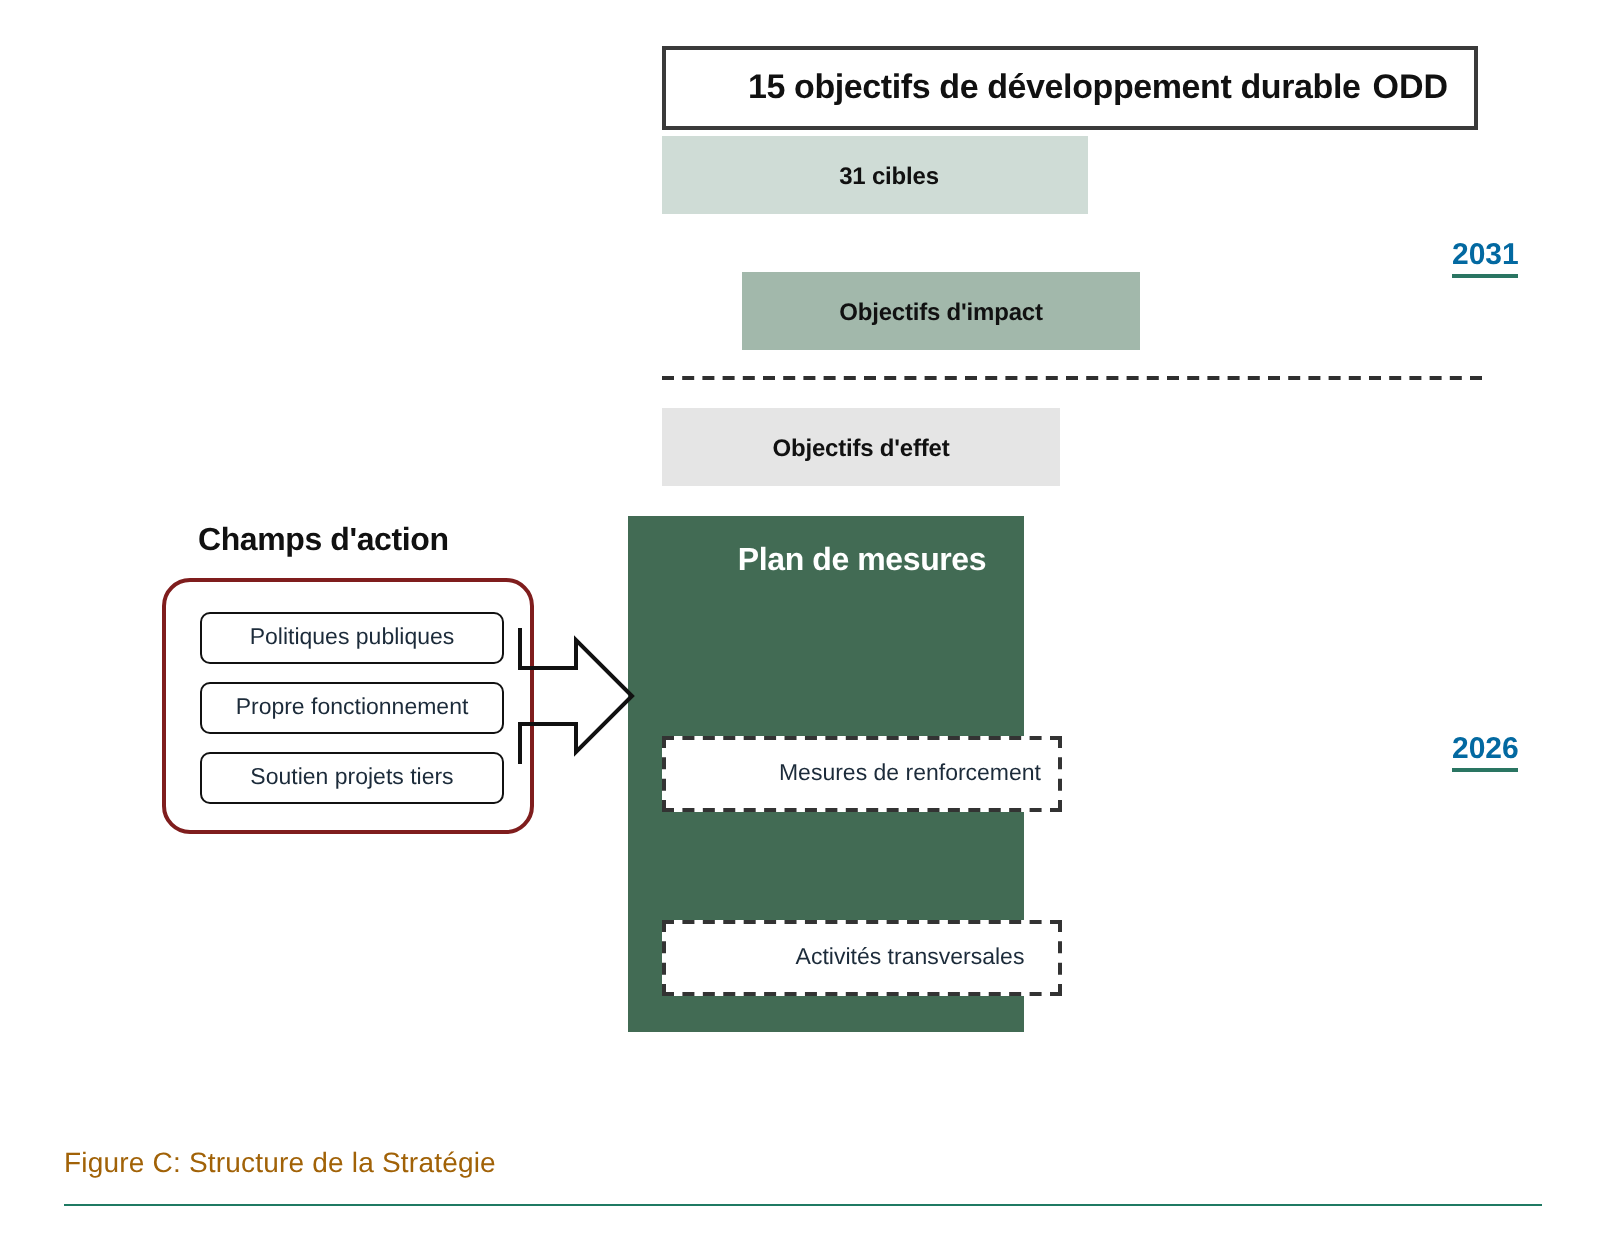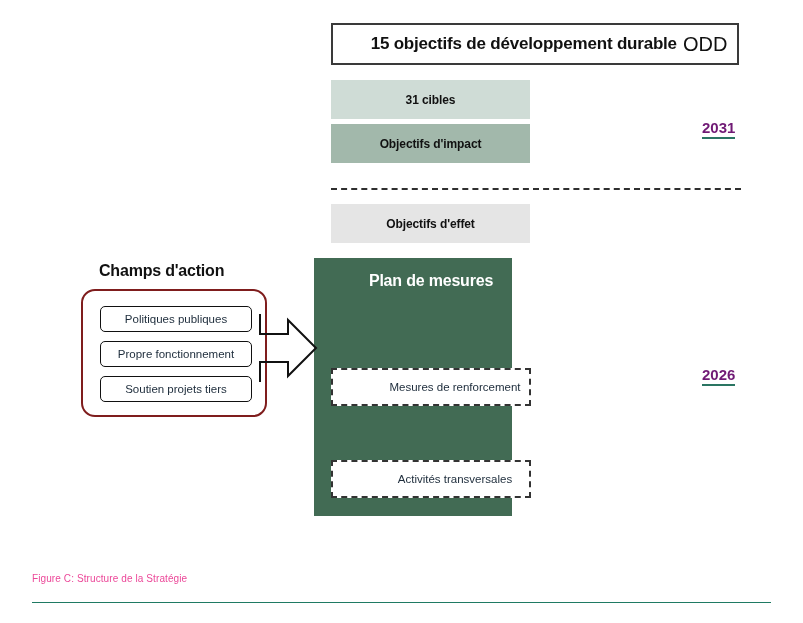--- a/index.html
+++ b/index.html
@@ -34,63 +34,64 @@
     justify-content: center;
   }
   .title-box .strong {
     font-size: 17px;
     font-weight: bold;
     letter-spacing: -0.2px;
     color: #111111;
     margin-left: 28px;
   }
   .title-box .light {
-    font-size: 20px;
-    font-weight: normal;
+    font-size: 17px;
+    font-weight: bold;
     color: #111111;
     margin-left: 6px;
   }
 
   
   .band {
     position: absolute;
     left: 331px;
     width: 199px;
     height: 39px;
     display: flex;
     align-items: center;
     justify-content: center;
     font-size: 12px;
     font-weight: bold;
     color: #111111;
     letter-spacing: -0.1px;
   }
-  .band-cibles   { top: 80px;  background: #cfdcd6; }
-  .band-impact   { top: 124px; background: #a2b8ab; }
+  .band-cibles   { top: 68px;  background: #cfdcd6; padding-left: 14px; }
+  .band-impact   { top: 136px; background: #a2b8ab; margin-left: 40px; }
   .band-effet    { top: 204px; background: #e5e5e5; }
 
   
   .separator {
     position: absolute;
     left: 331px;
     top: 188px;
     width: 410px;
     height: 0;
     border-top: 2px dashed #2f2f2f;
   }
 
   
   .year {
     position: absolute;
     font-size: 15px;
     font-weight: bold;
-    color: #701a75;
+    color: #0369a1;
     border-bottom: 2px solid #2a7562;
     padding-bottom: 1px;
     line-height: 17px;
+    margin-left: 24px;
   }
   .year-2031 { left: 702px; top: 119px; }
   .year-2026 { left: 702px; top: 366px; }
 
   
   .plan-block {
     position: absolute;
     left: 314px;
     top: 258px;
     width: 198px;
@@ -181,22 +182,22 @@
     top: 312px;
     width: 62px;
     height: 72px;
   }
 
   
   .caption {
     position: absolute;
     left: 32px;
     top: 573px;
-    font-size: 10px;
-    color: #ec4899;
+    font-size: 14px;
+    color: #a16207;
     letter-spacing: 0.1px;
   }
   .caption-rule {
     position: absolute;
     left: 32px;
     top: 602px;
     width: 739px;
     height: 0;
     border-top: 1.5px solid #1f7a63;
   }

